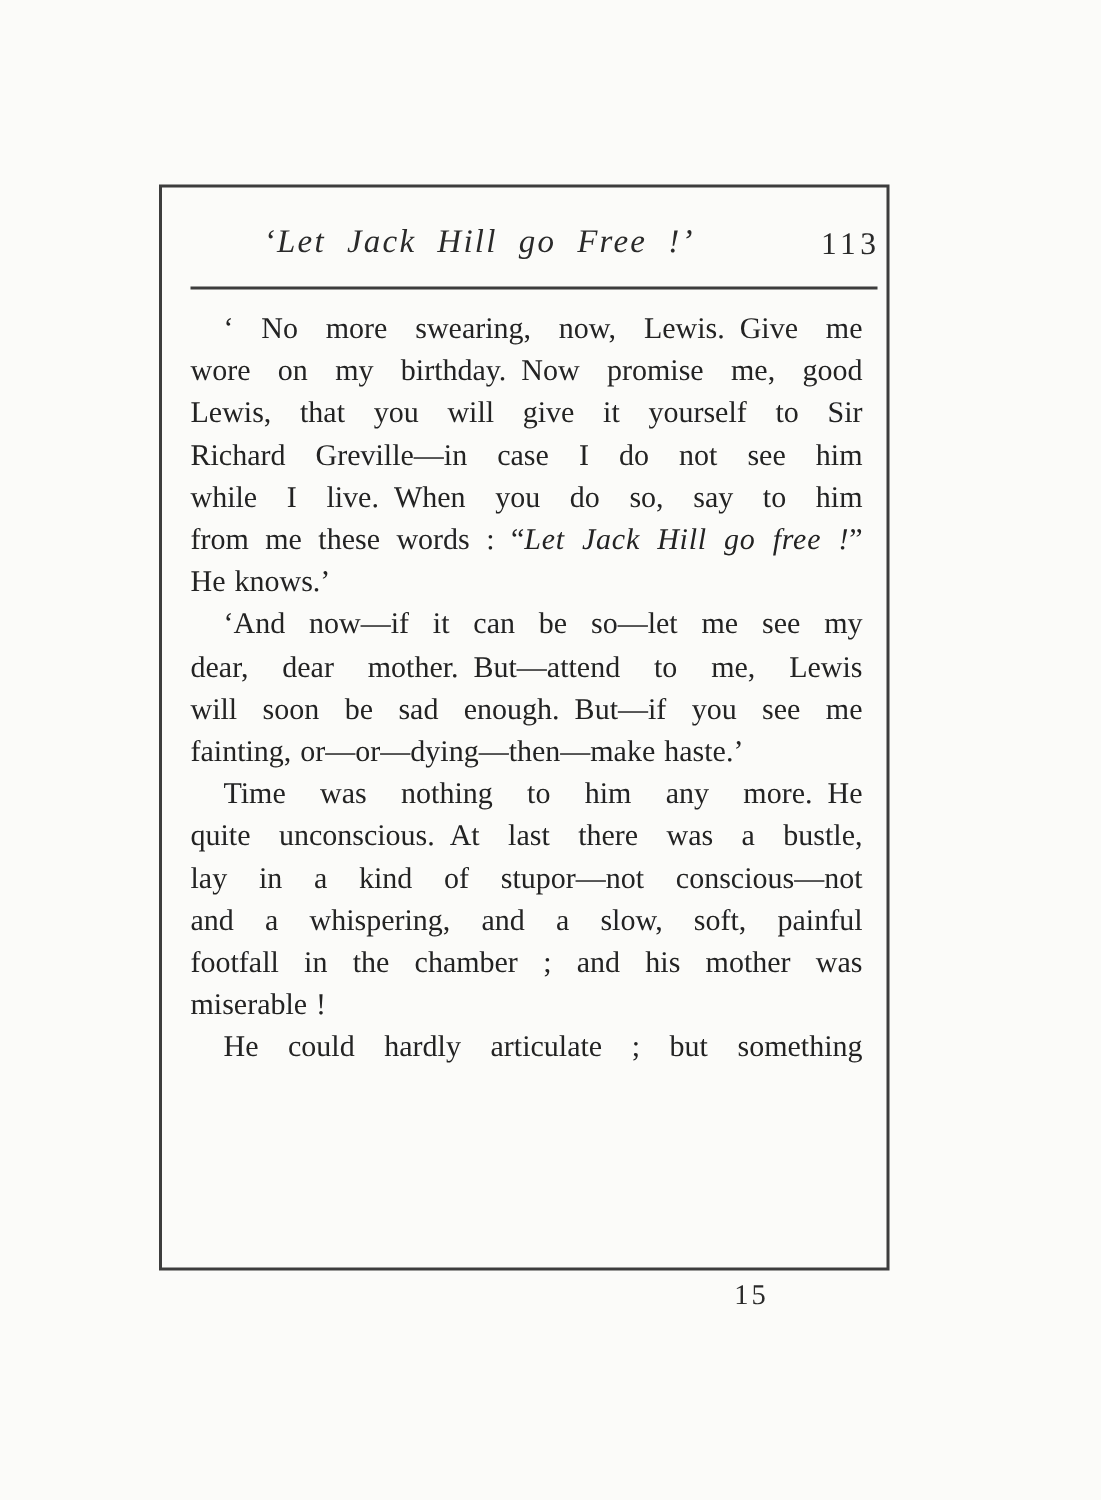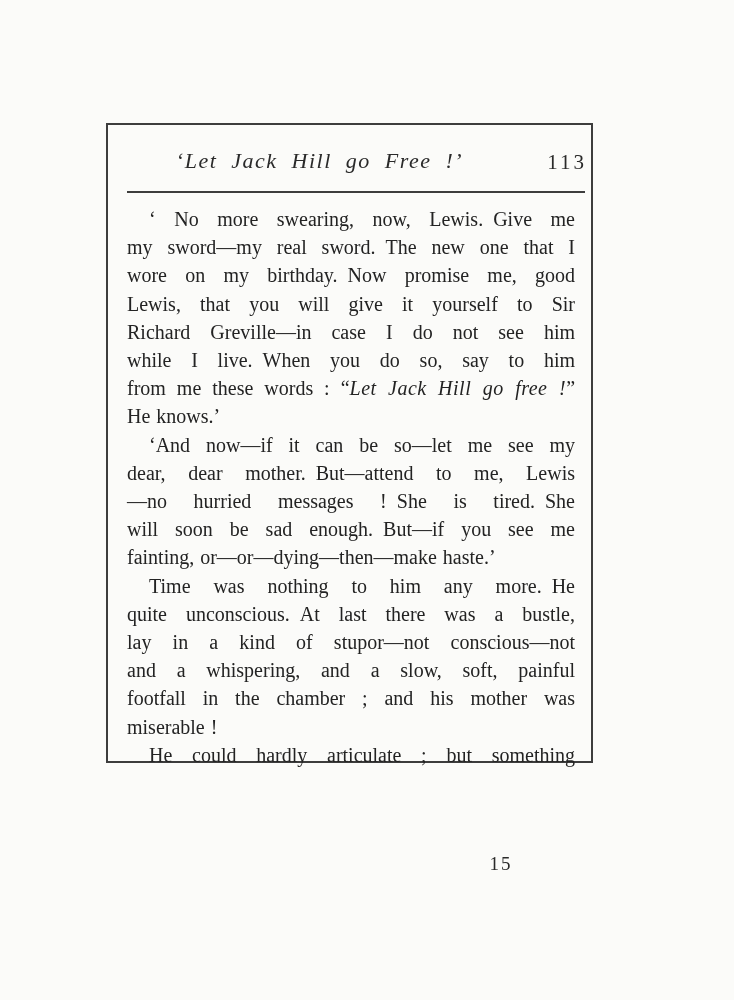--- a/index.html
+++ b/index.html
@@ -13,21 +13,21 @@
     background: #fbfbf9;
     font-family: "Liberation Serif", "DejaVu Serif", serif;
     color: #232323;
     overflow: hidden;
   }
   .page-frame {
     position: absolute;
     left: 106px;
     top: 123px;
     width: 487px;
-    height: 640px;
+    height: 724px;
     border: 2px solid #3d3d3d;
     box-sizing: border-box;
     background: #fbfbf9;
   }
   .running-title {
     position: absolute;
     top: 23px;
     left: 0;
     right: 60px;
     text-align: center;
@@ -96,30 +96,28 @@
 <body>
 
 <div class="page-frame">
 
   <div class="running-title">‘Let Jack Hill go Free !’</div>
   <div class="page-number">113</div>
   <div class="header-rule"></div>
 
   <div class="body-text">
     <div class="line j indent">‘ No more swearing, now, Lewis. Give me</div>
-    <div class="line j">my sword—my real sword. The new one that I</div>
     <div class="line j">wore on my birthday. Now promise me, good</div>
     <div class="line j">Lewis, that you will give it yourself to Sir</div>
     <div class="line j">Richard Greville—in case I do not see him</div>
     <div class="line j">while I live. When you do so, say to him</div>
     <div class="line j"><span>from me these words : “</span><span class="it">Let Jack Hill go free !</span><span>”</span></div>
     <div class="line plain">He knows.’</div>
     <div class="line j indent">‘And now—if it can be so—let me see my</div>
     <div class="line j">dear, dear mother. But—attend to me, Lewis</div>
-    <div class="line j">—no hurried messages ! She is tired. She</div>
     <div class="line j">will soon be sad enough. But—if you see me</div>
     <div class="line plain">fainting, or—or—dying—then—make haste.’</div>
     <div class="line j indent">Time was nothing to him any more. He</div>
     <div class="line j">quite unconscious. At last there was a bustle,</div>
     <div class="line j">lay in a kind of stupor—not conscious—not</div>
     <div class="line j">and a whispering, and a slow, soft, painful</div>
     <div class="line j">footfall in the chamber ; and his mother was</div>
     <div class="line plain">miserable !</div>
     <div class="line j indent">He could hardly articulate ; but something</div>
   </div>

